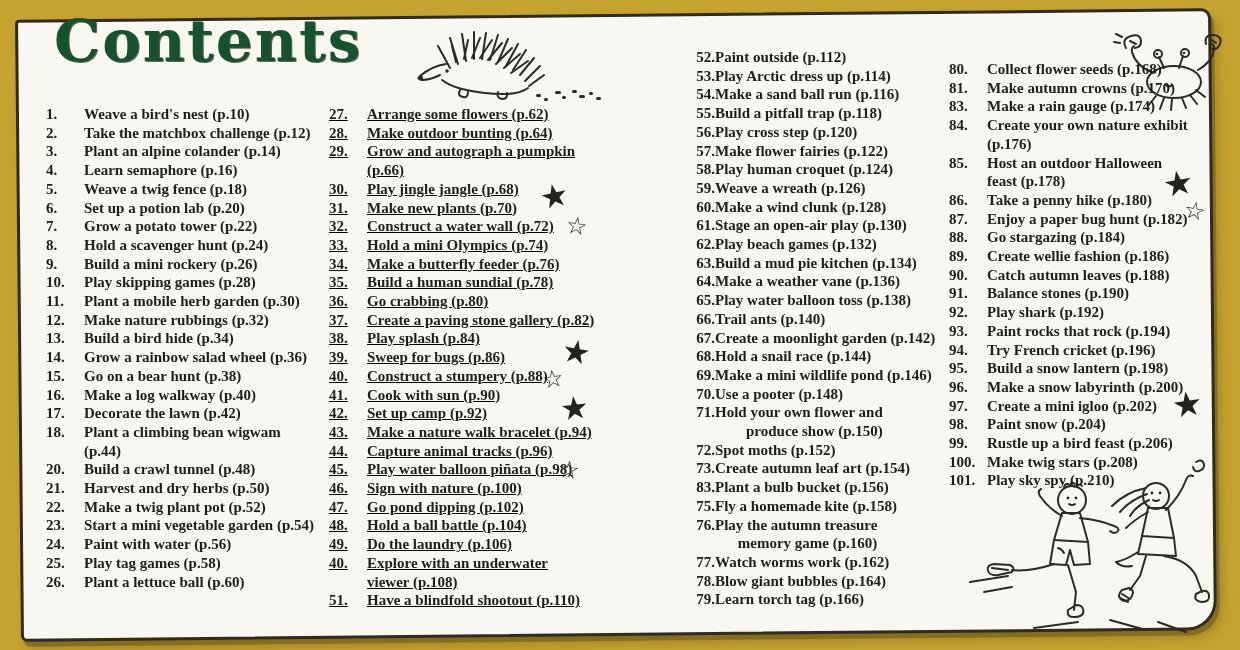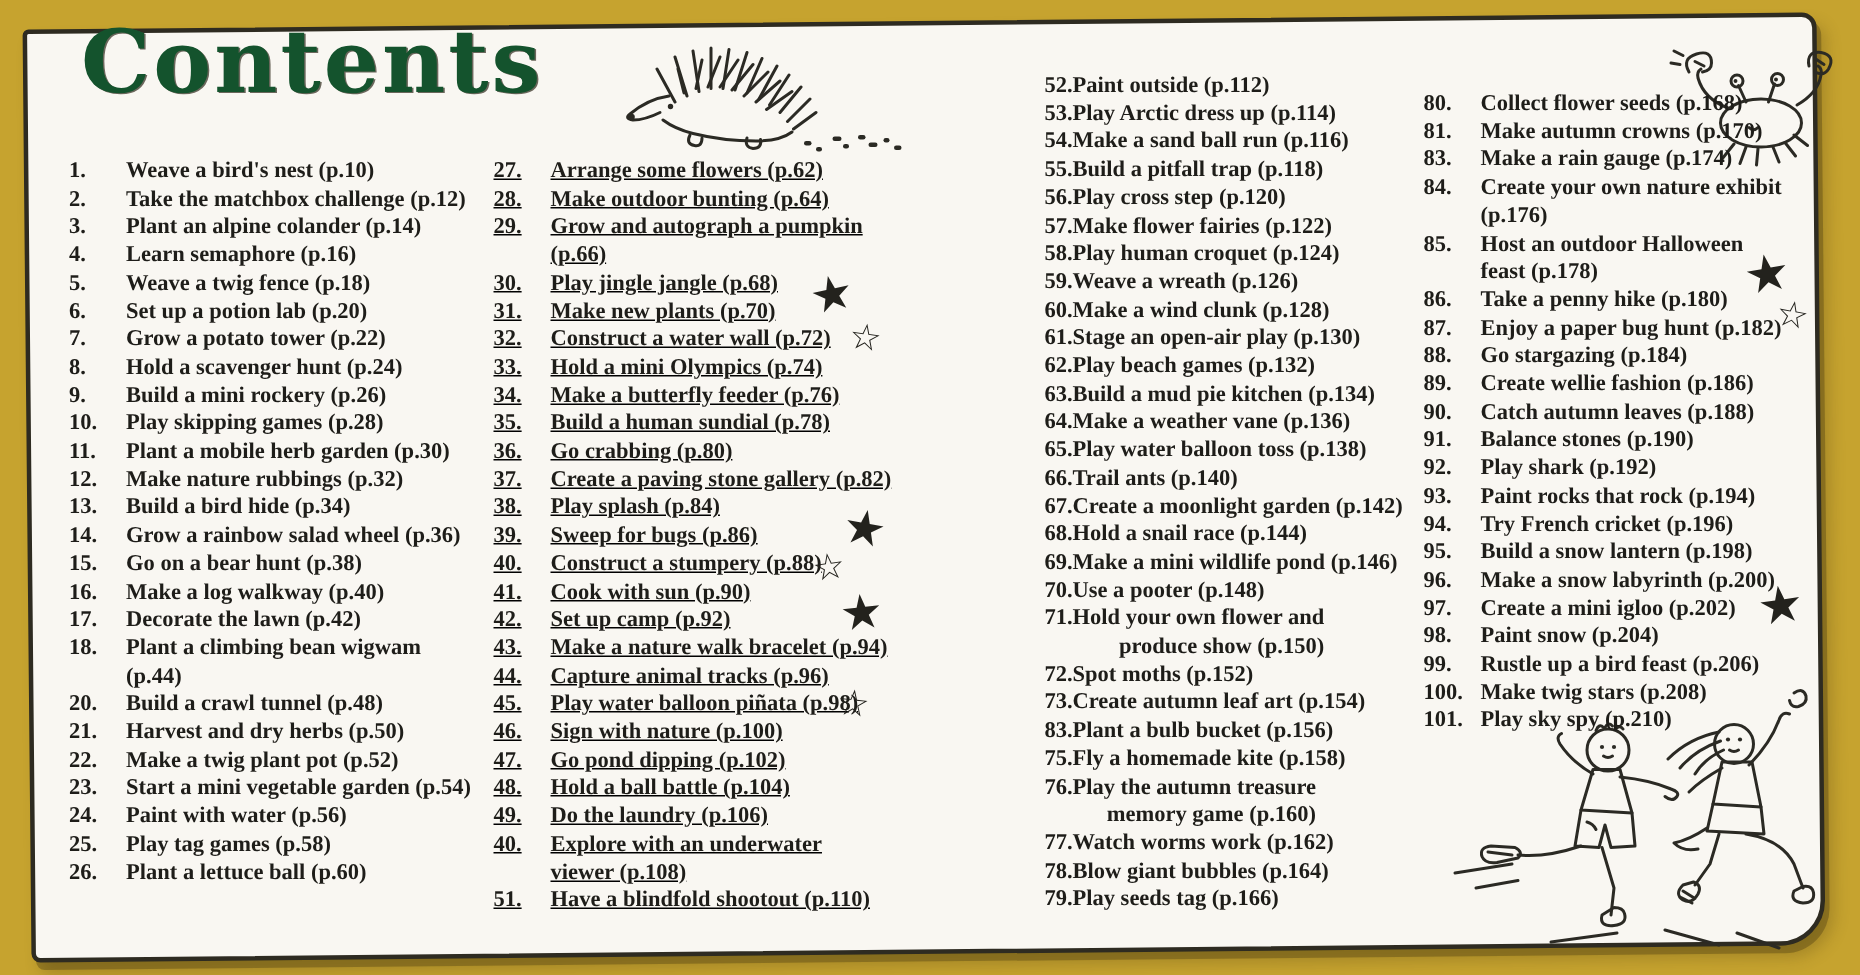--- a/index.html
+++ b/index.html
@@ -449,21 +449,21 @@
         <div class="row">
           <span class="num">77.</span>
           <span class="txt">Watch worms work (p.162)</span>
         </div>
         <div class="row">
           <span class="num">78.</span>
           <span class="txt">Blow giant bubbles (p.164)</span>
         </div>
         <div class="row">
           <span class="num">79.</span>
-          <span class="txt">Play seeds tag (p.166)</span>
+          <span class="txt">Learn torch tag (p.166)</span>
         </div>
       </div>
     <div class="col" id="col-3">
         <div class="row">
           <span class="num">80.</span>
           <span class="txt">Collect flower seeds (p.168)</span>
         </div>
         <div class="row">
           <span class="num">81.</span>
           <span class="txt">Make autumn crowns (p.170)</span>

